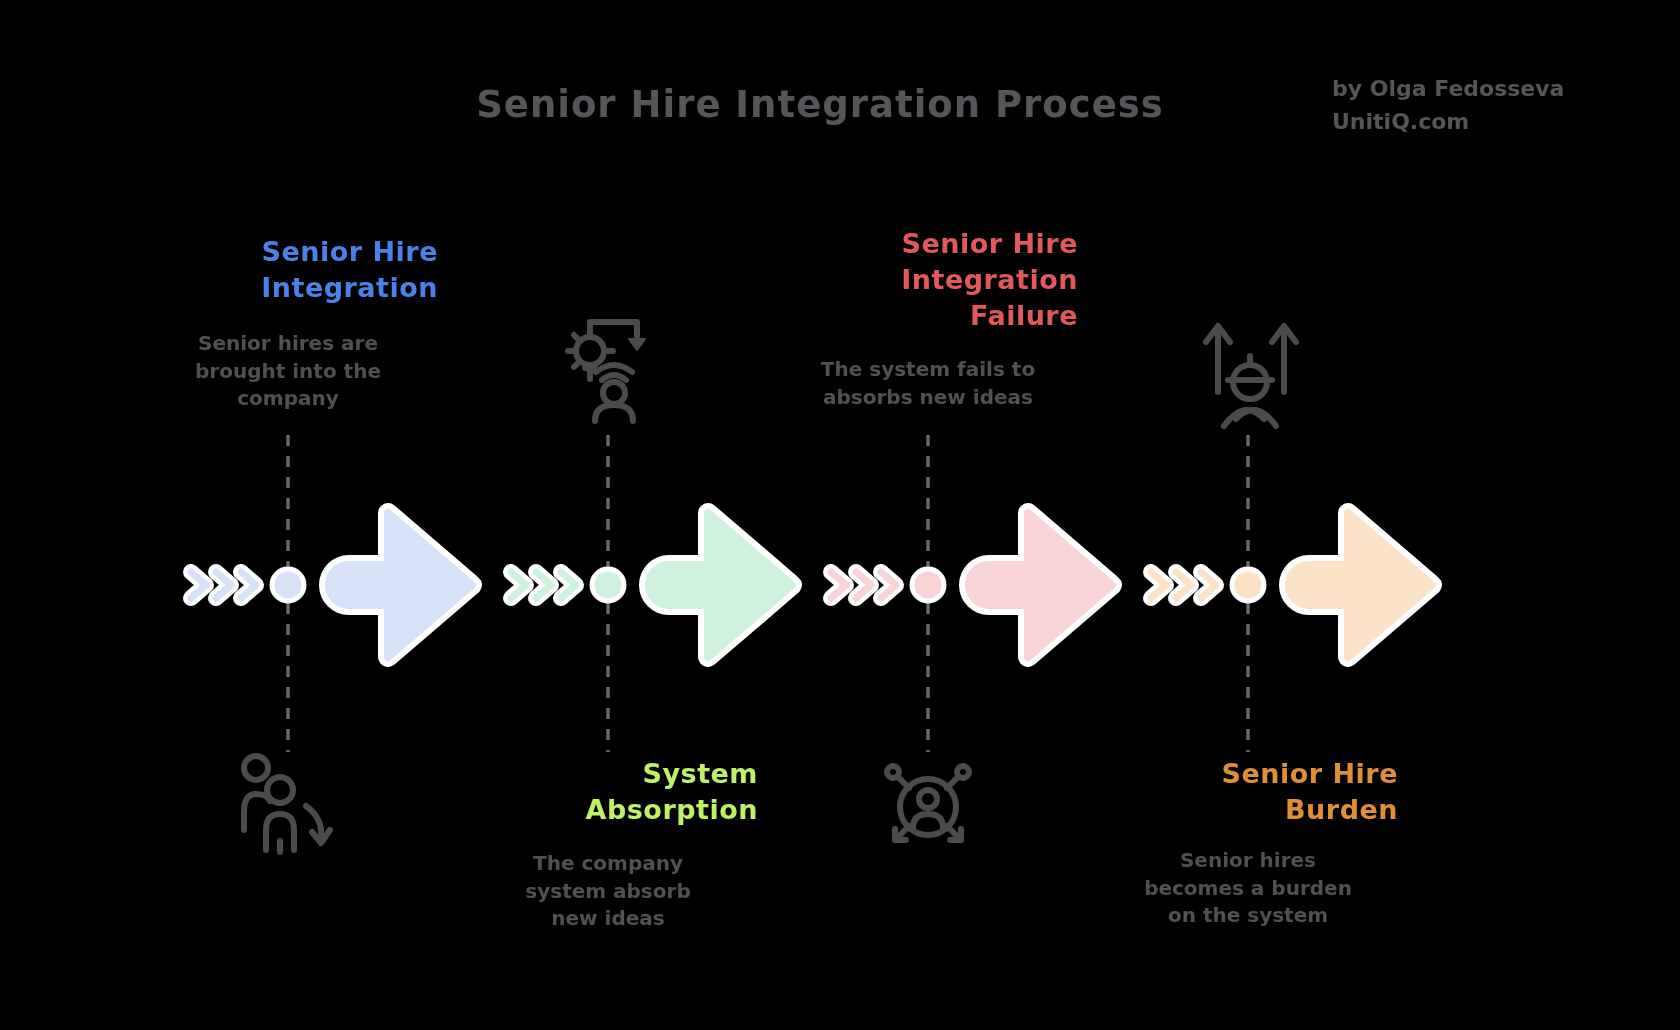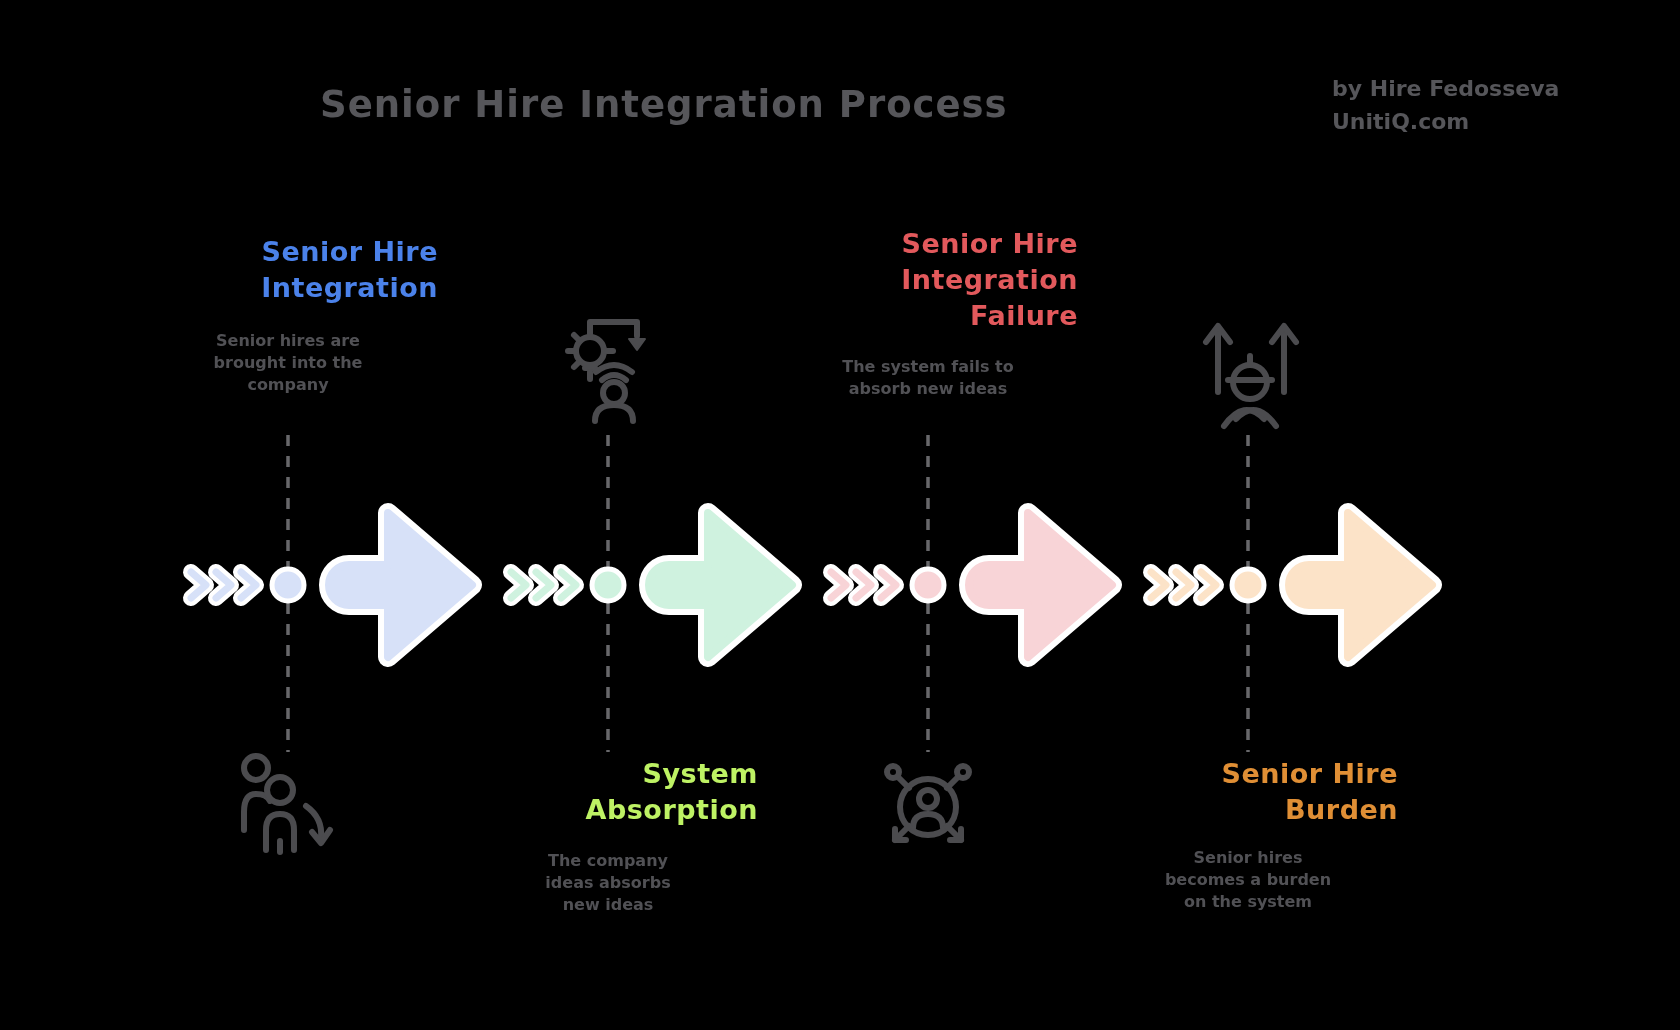--- a/index.html
+++ b/index.html
@@ -3,36 +3,36 @@
 <meta charset="utf-8">
 <style>
   * { margin:0; padding:0; box-sizing:border-box; }
   html,body { background:#000; }
   .canvas {
     position:relative; width:1680px; height:1030px; overflow:hidden;
     font-family:"DejaVu Sans", sans-serif;
   }
   .title {
     position:absolute; left:320px; top:83px; width:1000px;
-    text-align:left; font-size:37px; font-weight:bold; letter-spacing:1px;
+    text-align:center; font-size:37px; font-weight:bold; letter-spacing:1px;
     color:var(--title);
   }
   .byline {
     position:absolute; left:1332px; top:72px;
     font-size:22px; font-weight:bold; line-height:1.5; white-space:pre-line;
     color:var(--title);
   }
   .stage-name {
     position:absolute; width:300px; text-align:right;
     font-size:27px; font-weight:bold; line-height:1.33; letter-spacing:0.5px;
     white-space:pre-line;
   }
   .stage-desc {
     position:absolute; width:280px; text-align:center;
-    font-size:16px; font-weight:bold; line-height:1.38;
+    font-size:20px; font-weight:bold; line-height:1.38;
     white-space:pre-line; color:var(--text);
   }
   .overlay { position:absolute; left:0; top:0; }
   .icon-svg { position:absolute; }
   .icon-svg .s {
     fill:none; stroke:var(--ink); stroke-width:6;
     stroke-linecap:round; stroke-linejoin:round;
   }
   .icon-svg .f { fill:var(--ink); stroke:var(--ink); stroke-width:2; stroke-linejoin:round; }
   .dash { stroke:var(--dash); stroke-width:3.5; stroke-dasharray:11 10; fill:none; }
@@ -41,21 +41,21 @@
   .arrow-o { fill:var(--outline); stroke:var(--outline); stroke-width:20; stroke-linejoin:round; }
   .arrow-c { fill:var(--c); stroke:var(--c); stroke-width:8; stroke-linejoin:round; }
   .dot { fill:var(--c); stroke:var(--outline); stroke-width:5; }
 </style>
 </head>
 <body>
 
 <div class="canvas" style="background: rgb(0, 0, 0); --ink: #4b4b4e; --text: #515155; --title: #56565a;">
 
   <div class="title" style="color: rgb(86, 86, 90);">Senior Hire Integration Process</div>
-  <div class="byline">by Hire Fedosseva
+  <div class="byline">by Olga Fedosseva
 UnitiQ.com</div>
 
   <svg class="overlay" width="1680" height="1030" style="--outline: #ffffff; --dash: #68686b;">
     <defs>
       <g id="chev">
         <path class="chev-o" d="M0 -13 L15 0 L0 13"></path>
         <path class="chev-c" d="M0 -13 L15 0 L0 13"></path>
       </g>
       <g id="bigarrow">
         <path class="arrow-o" d="M21 -20 H60 V-72 L144 0 L60 72 V20 H21 A20 20 0 0 1 21 -20 Z"></path>
@@ -134,28 +134,28 @@
     <path class="s" d="M56 43 H62"></path>
     <path class="s" d="M39 64 V71"></path>
     <path class="s" d="M51 72 Q63 62 75 72"></path>
     <path class="s" d="M45 64 Q63 50 81 64"></path>
     <circle class="s" cx="63" cy="85" r="11"></circle>
     <path class="s" d="M44 113 Q44 97 63 97 Q82 97 82 113"></path>
   </svg>
   <div class="stage-name" style="left: 458px; top: 756px; color: #bef264;">System
 Absorption</div>
   <div class="stage-desc" style="left:468px; top:850px;">The company
-ideas absorbs
+system absorb
 new ideas</div>
 
   <div class="stage-name" style="left: 778px; top: 226px; color: rgb(226, 89, 92);">Senior Hire
 Integration
 Failure</div>
   <div class="stage-desc" style="left:788px; top:356px;">The system fails to
-absorb new ideas</div>
+absorbs new ideas</div>
   <svg class="icon-svg" style="left:873px; top:752px;" width="110" height="102" viewBox="0 0 110 102">
     <circle class="s" cx="55" cy="55" r="28"></circle>
     <circle class="s" cx="55" cy="47" r="9"></circle>
     <path class="s" d="M40 76 Q40 62 55 62 Q70 62 70 76"></path>
     <path class="s" d="M36 36 L26 26"></path>
     <circle class="s" cx="20" cy="20" r="6"></circle>
     <path class="s" d="M74 36 L84 26"></path>
     <circle class="s" cx="90" cy="20" r="6"></circle>
     <path class="s" d="M36 74 L22 88"></path>
     <path class="s" d="M22 77 V88 H33"></path>

